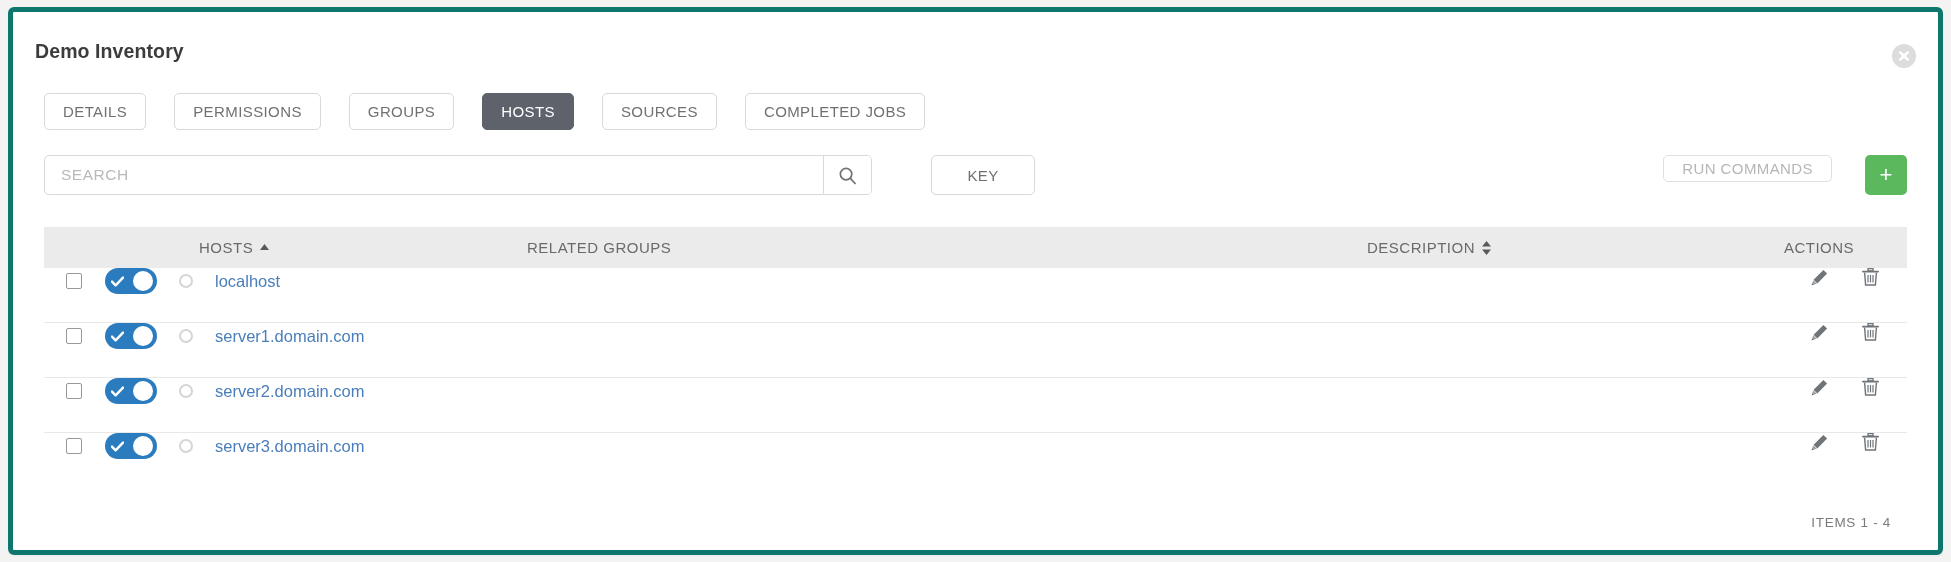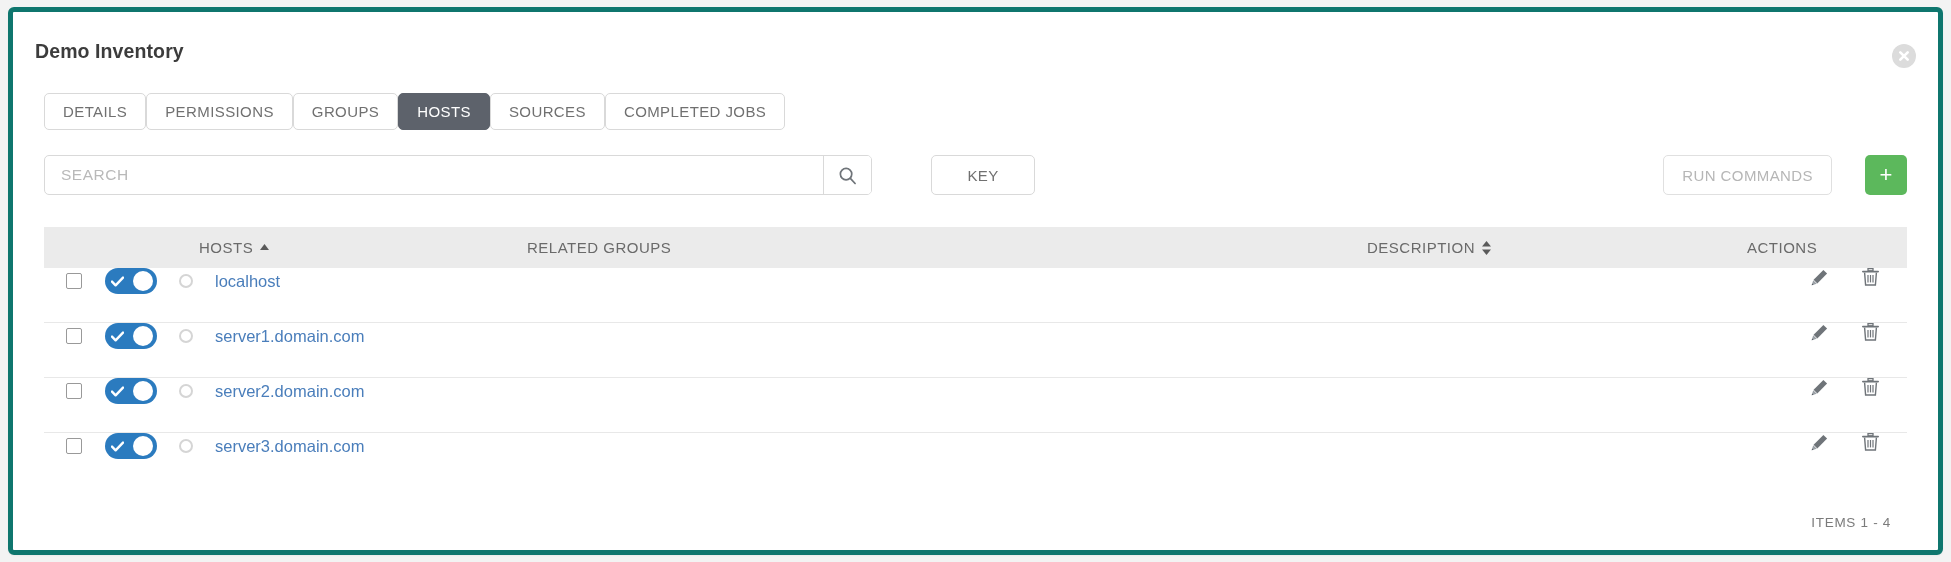--- a/index.html
+++ b/index.html
@@ -50,21 +50,21 @@
     align-items: center;
     justify-content: center;
   }
   .close-btn svg { display:block; }
 
   
   .tabs {
     position: absolute;
     left: 31px; top: 81px;
     display: flex;
-    gap: 0;
+    gap: 28px;
   }
   .tab {
     height: 37px;
     padding: 0 18px;
     display: flex;
     align-items: center;
     justify-content: center;
     border: 1px solid #d9d9d9;
     border-radius: 5px;
     background: #ffffff;
@@ -133,21 +133,21 @@
     display: flex;
     align-items: center;
     justify-content: center;
     cursor: pointer;
     user-select: none;
   }
 
   .run-cmd-btn {
     position: absolute;
     right: 75px; top: 0;
-    height: 40px;
+    height: 27px;
     padding: 0 18px;
     border: 1px solid #e0e0e0;
     border-radius: 5px;
     background: #ffffff;
     color: #b6b6b6;
     font-size: 15px;
     letter-spacing: 0.4px;
     display: flex;
     align-items: center;
     justify-content: center;
@@ -183,21 +183,21 @@
     height: 41px;
     background: #ebebeb;
     color: #6a6a6a;
     font-size: 15px;
     letter-spacing: 0.5px;
   }
   .th { display: flex; align-items: center; gap: 7px; }
   .th-hosts { width: 440px; padding-left: 155px; }
   .th-desc  { width: 440px; padding-left: 60px; }
   .th-groups{ flex: 1; padding-left: 43px; }
-  .th-actions { width: 160px; justify-content: flex-start; padding-right: 16px; }
+  .th-actions { width: 160px; justify-content: center; padding-right: 16px; }
 
   .sort-icon { display: inline-flex; flex-direction: column; line-height: 0; }
   .sort-icon svg { display: block; }
 
   .row {
     display: flex;
     align-items: flex-start;
     height: 55px;
     border-bottom: 1px solid #e8e8e8;
   }

